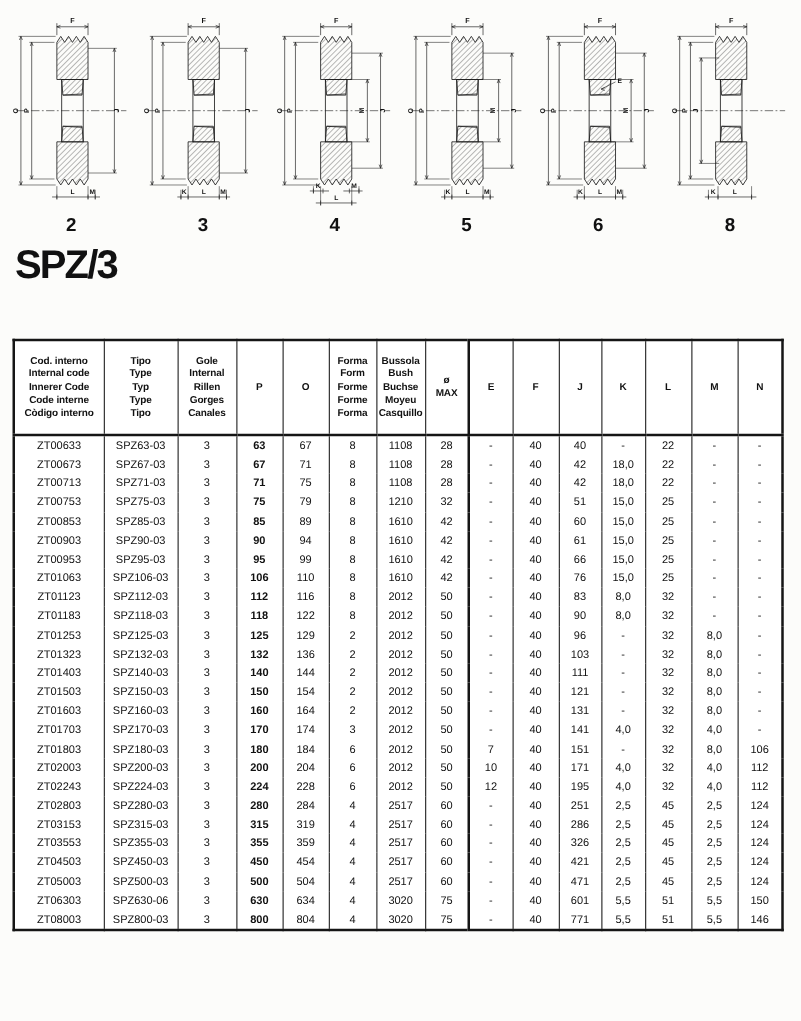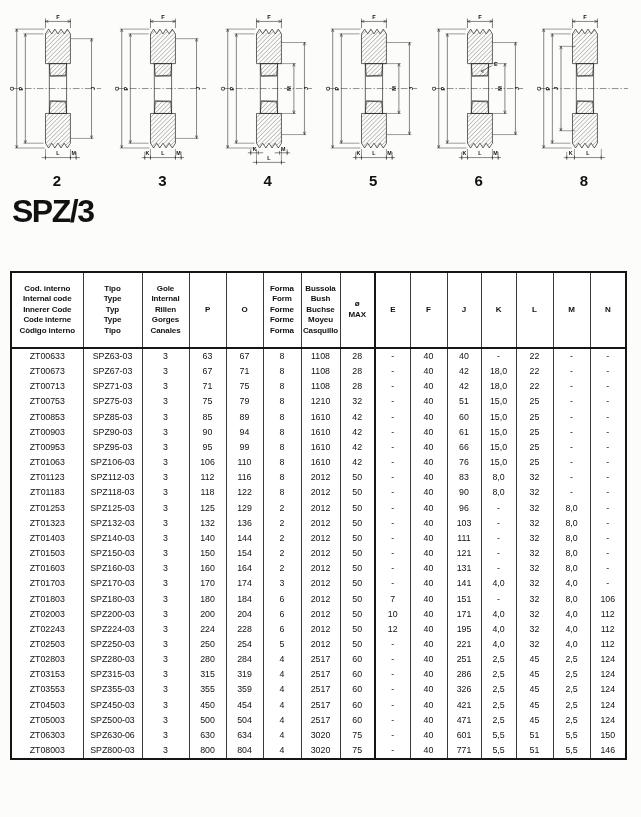--- a/index.html
+++ b/index.html
@@ -44,21 +44,21 @@
   .spec th:first-child,.spec td:first-child{border-left:none}
   .spec th:nth-child(8),.spec td:nth-child(8){border-right:2px solid #151515}
   .spec thead th{
     font-size:8px;font-weight:bold;line-height:1.32;
     height:74px;border-bottom:2px solid #151515;
     letter-spacing:-0.1px;
   }
   .spec tbody td{
     font-size:8.8px;height:15.15px;line-height:15.15px;
   }
-  .spec tbody td:nth-child(4){font-weight:normal}
+  .spec tbody td:nth-child(4){font-weight:bold}
 </style>
 </head>
 <body>
 
 <div class="page">
   <div class="diagrams">
       <div class="diagram">
         <svg viewBox="0 0 104 170" width="100" height="163" font-family="&quot;Liberation Sans&quot;, sans-serif">
           <defs>
             <pattern id="ht0" width="3.2" height="3.2" patternUnits="userSpaceOnUse" patternTransform="rotate(45)">
@@ -827,37 +827,20 @@
           <td>50</td>
           <td>12</td>
           <td>40</td>
           <td>195</td>
           <td>4,0</td>
           <td>32</td>
           <td>4,0</td>
           <td>112</td>
         </tr>
         <tr>
-          <td>ZT02503</td>
-          <td>SPZ250-03</td>
-          <td>3</td>
-          <td>250</td>
-          <td>254</td>
-          <td>5</td>
-          <td>2012</td>
-          <td>50</td>
-          <td>-</td>
-          <td>40</td>
-          <td>221</td>
-          <td>4,0</td>
-          <td>32</td>
-          <td>4,0</td>
-          <td>112</td>
-        </tr>
-        <tr>
           <td>ZT02803</td>
           <td>SPZ280-03</td>
           <td>3</td>
           <td>280</td>
           <td>284</td>
           <td>4</td>
           <td>2517</td>
           <td>60</td>
           <td>-</td>
           <td>40</td>

